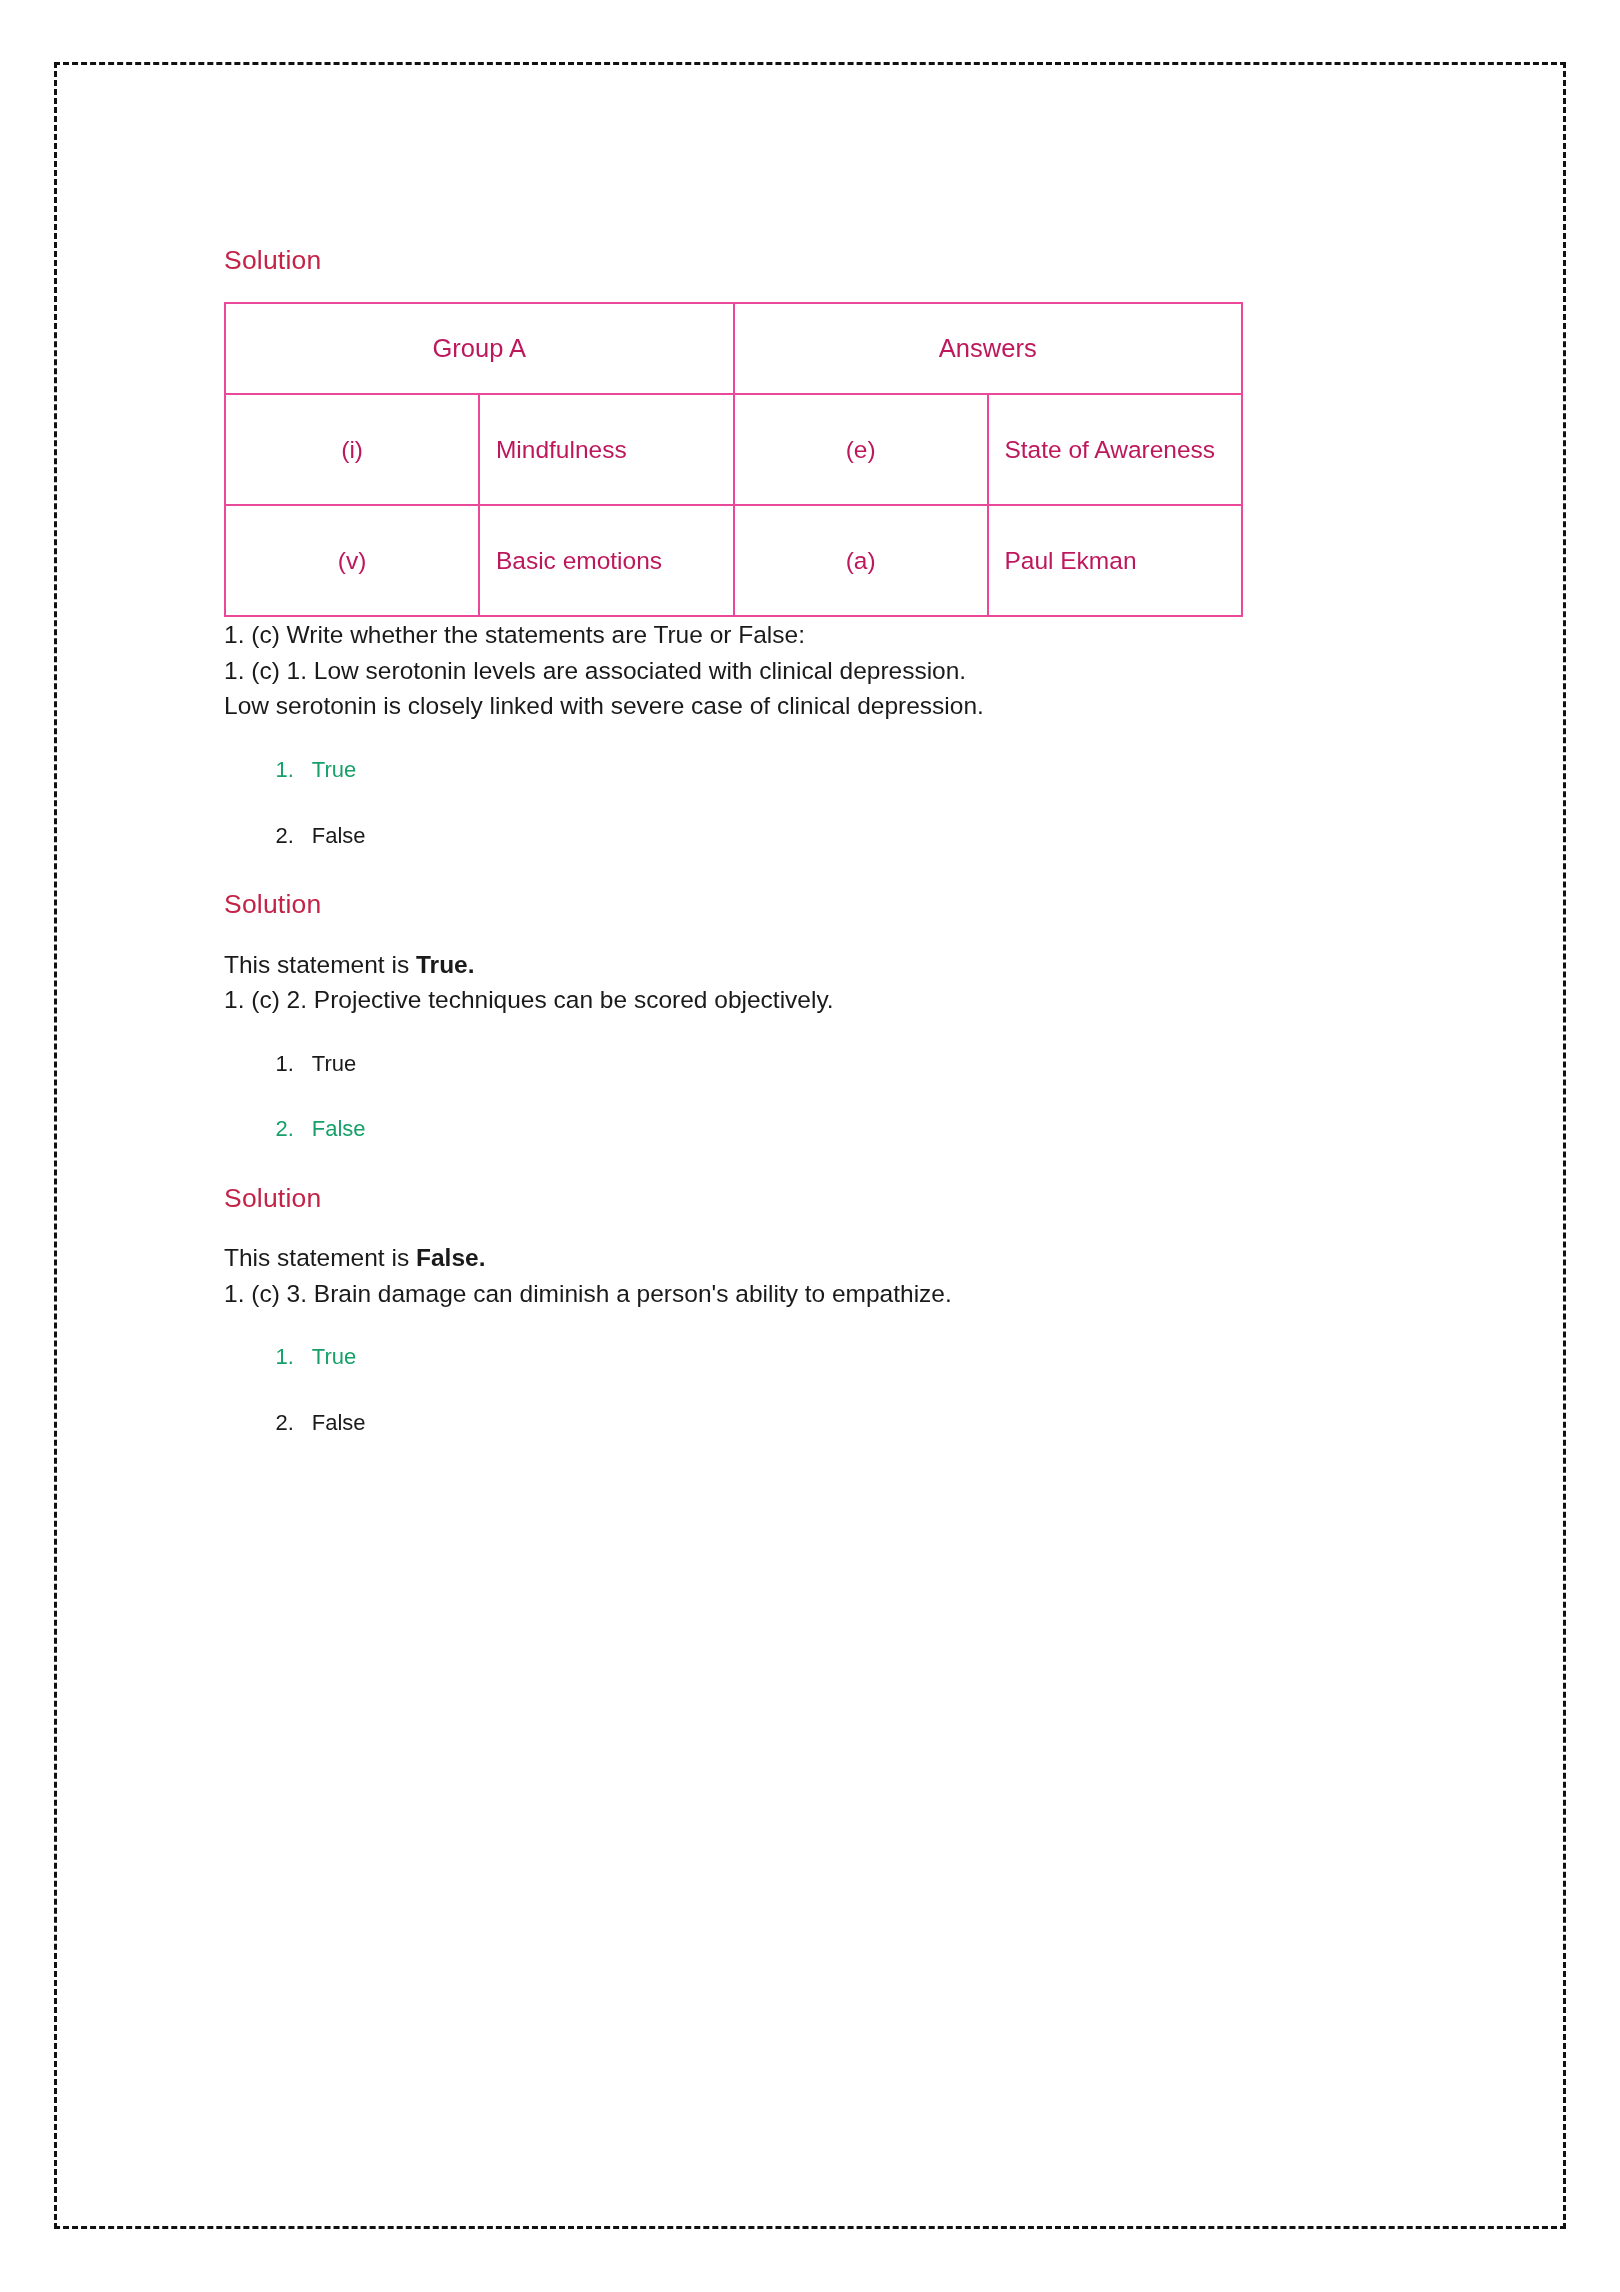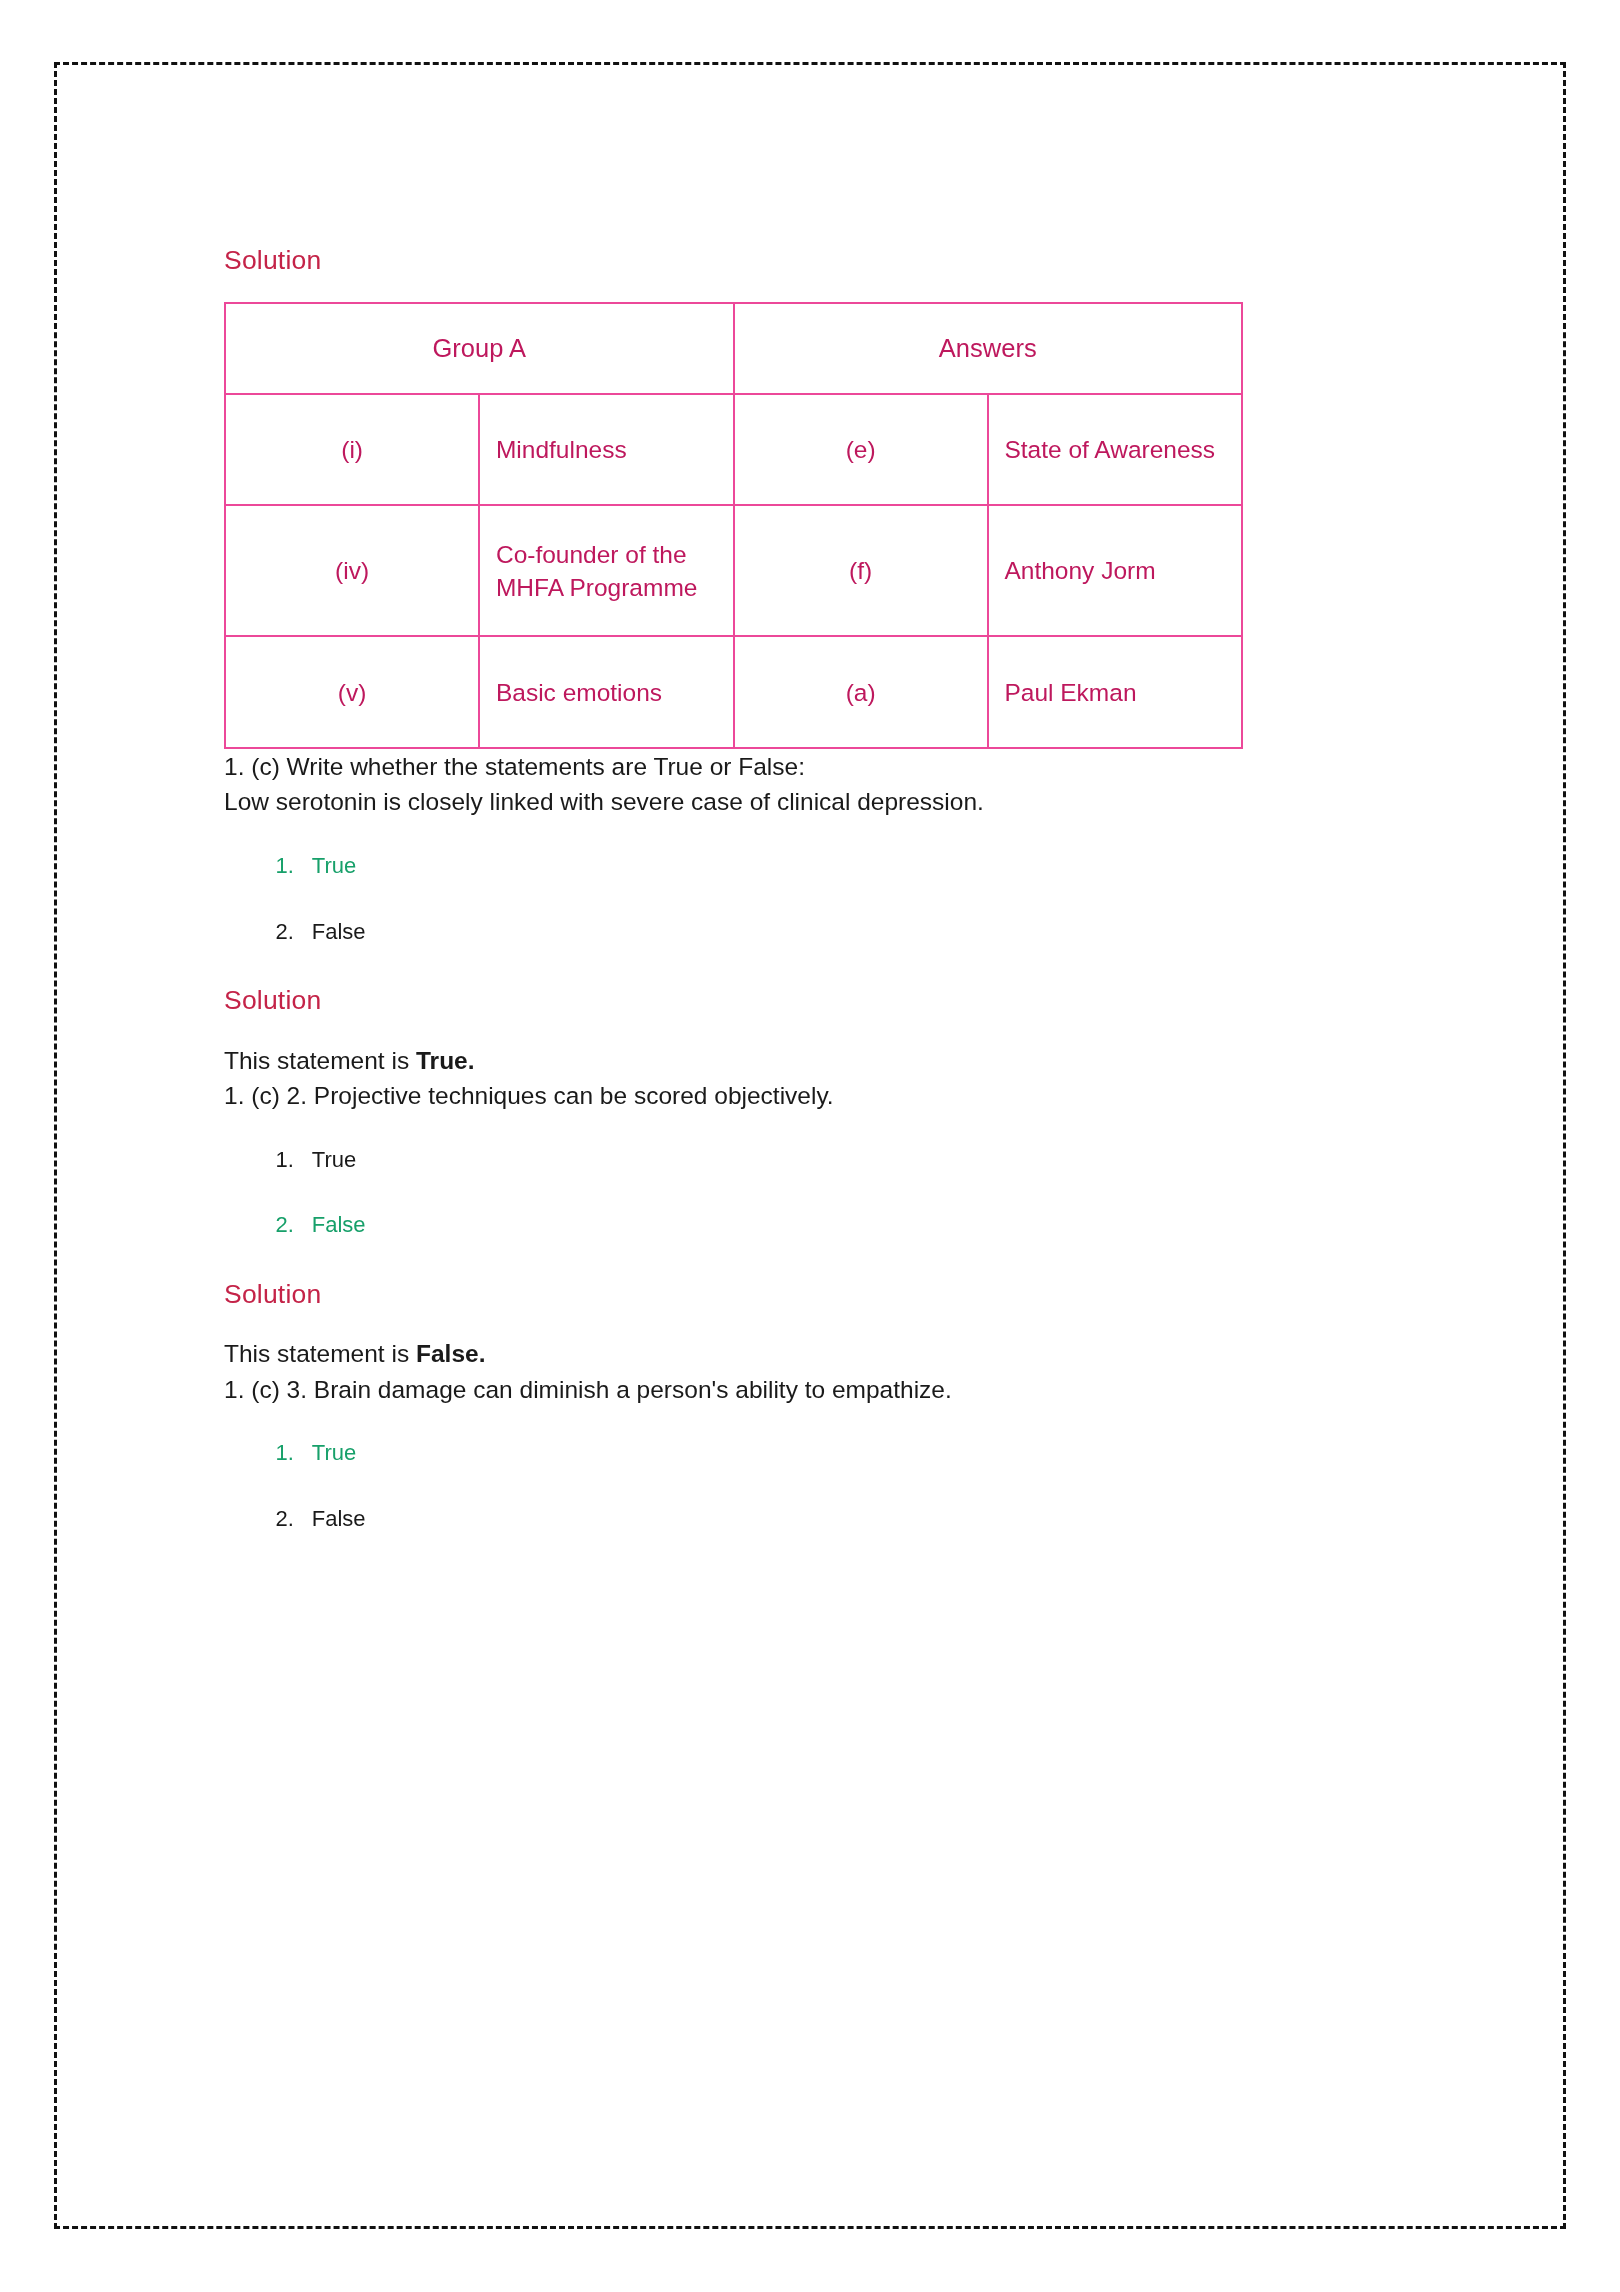--- a/index.html
+++ b/index.html
@@ -125,39 +125,36 @@
         <th colspan="2">Answers</th>
       </tr>
     </thead>
     <tbody>
       <tr class="row-tall">
         <td class="col-label">(i)</td>
         <td class="col-text">Mindfulness</td>
         <td class="col-label">(e)</td>
         <td class="col-text">State of Awareness</td>
       </tr>
-      <tr class="row-xtall">
-        <td class="col-label">(iv)</td>
-        <td class="col-text">Co-founder of the MHFA Programme</td>
-        <td class="col-label">(f)</td>
-        <td class="col-text">Anthony Jorm</td>
-      </tr>
       <tr class="row-tall">
         <td class="col-label">(v)</td>
         <td class="col-text">Basic emotions</td>
         <td class="col-label">(a)</td>
         <td class="col-text">Paul Ekman</td>
       </tr>
     </tbody>
   </table>
 
   <p class="body-line gap-lg">
     <span class="prefix">1. (c)</span><span> Write whether the statements are True or False:</span>
   </p>
 
+  <p class="body-line gap-md">
+    <span class="prefix">1. (c) 1.</span><span> Low serotonin levels are associated with clinical depression.</span>
+  </p>
   <p class="body-line gap-sm">Low serotonin is closely linked with severe case of clinical depression.</p>
   <ol class="options">
     <li class="correct">True</li>
     <li class="plain">False</li>
   </ol>
   <div class="solution-heading spaced-top">Solution</div>
   <p class="body-line">
     <span>This statement is </span><span class="strong">True.</span>
   </p>
 

